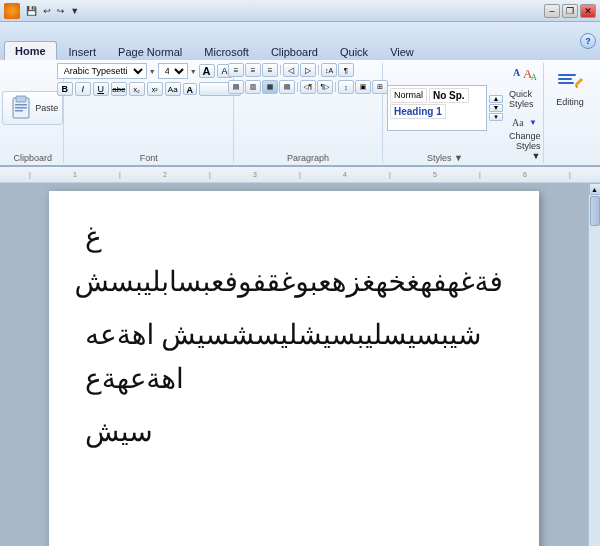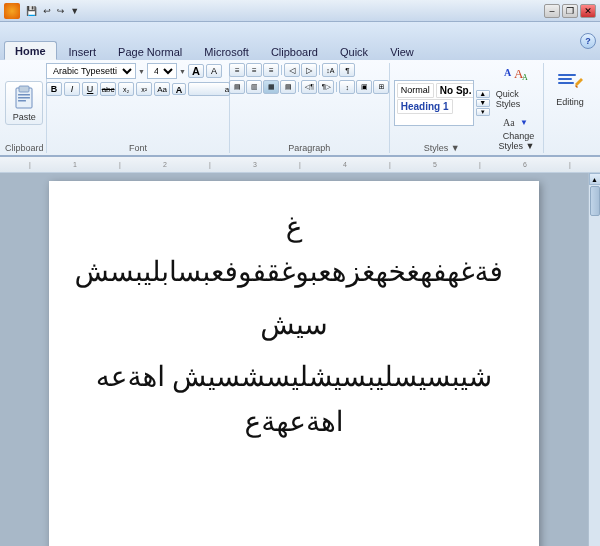--- a/index.html
+++ b/index.html
@@ -68,21 +68,21 @@
     .ribbon-group-label {
       font-size: 9px;
       color: #555;
       margin-top: 1px;
       white-space: nowrap;
     }
     .ribbon-group-content { display: flex; flex: 1; align-items: center; gap: 2px; }
 
     
     .paste-btn {
-      display: flex; flex-direction: column; align-items: center;
+      display: flex; flex-direction: row; align-items: center;
       cursor: pointer; padding: 2px 4px;
       background: linear-gradient(to bottom, #fff, #e8f0f8);
       border: 1px solid #c0d0e0; border-radius: 3px;
     }
     .paste-icon { width: 28px; height: 28px; position: relative; }
 
     
     .font-group { min-width: 130px; }
     .font-row { display: flex; align-items: center; gap: 2px; margin-bottom: 1px; }
     .font-select {
@@ -141,21 +141,21 @@
     }
     .page {
       background: white;
       width: 530px;
       min-height: 350px;
       padding: 30px 40px;
       box-shadow: 2px 2px 8px rgba(0,0,0,0.3);
       position: relative;
     }
     .arabic-text { direction: rtl; font-family: 'Arabic Typesetting', 'Traditional Arabic', 'Arial', serif; }
-    .arabic-line { font-size: 28px; line-height: 1.6; color: #111; margin-bottom: 8px; direction: rtl; text-align: center; font-family: 'Traditional Arabic', 'Arabic Typesetting', serif; }
+    .arabic-line { font-size: 28px; line-height: 1.6; color: #111; margin-bottom: 8px; direction: rtl; text-align: left; font-family: 'Traditional Arabic', 'Arabic Typesetting', serif; }
 
     
     .scrollbar {
       width: 12px;
       background: #d0dce8;
       border-left: 1px solid #b0c0d0;
       display: flex;
       flex-direction: column;
       align-items: center;
     }
@@ -164,21 +164,21 @@
     .scroll-thumb { width: 10px; height: 30px; background: linear-gradient(to right, #c0d4e8, #a8c0d8); border: 1px solid #90aac4; border-radius: 2px; margin: 1px auto; }
 
     
     .dd-arrow { font-size: 7px; color: #555; }
 
     
     .ribbon-sep { width: 1px; background: #b0c8e0; align-self: stretch; margin: 2px 1px; }
 
     
     .quick-styles-box {
-      width: 80px;
+      width: 100px;
       height: 46px;
       border: 1px solid #aac0d8;
       background: white;
       overflow: hidden;
       display: flex;
       flex-direction: column;
       gap: 1px;
       padding: 2px;
     }
     .qs-row { display: flex; gap: 2px; }
@@ -380,22 +380,22 @@
     <span class="ruler-mark">6</span>
     <span class="ruler-mark">|</span>
   </div>
 </div>
 
 <div style="display:flex; height:calc(546px - 22px - 22px - 70px - 16px - 22px); background:#a8b8c8;">
   <div class="doc-area" style="flex:1; padding:8px; display:flex; justify-content:center; overflow:hidden;">
     <div class="page" style="width:490px; min-height:300px; padding:24px 36px;">
       <div class="arabic-text">
         <div class="arabic-line">غ فةغهفهغخهغزهعبوغقفوفعبسابليبسش</div>
+        <div class="arabic-line">شيبسيسليبسيشليسشسيش اهةعه اهةعهةع</div>
         <div class="arabic-line">سيش</div>
-        <div class="arabic-line">شيبسيسليبسيشليسشسيش اهةعه اهةعهةع</div>
       </div>
     </div>
   </div>
   <div class="scrollbar">
     <div class="scroll-arrow">▲</div>
     <div class="scroll-track">
       <div class="scroll-thumb"></div>
     </div>
     <div class="scroll-arrow">▼</div>
   </div>

